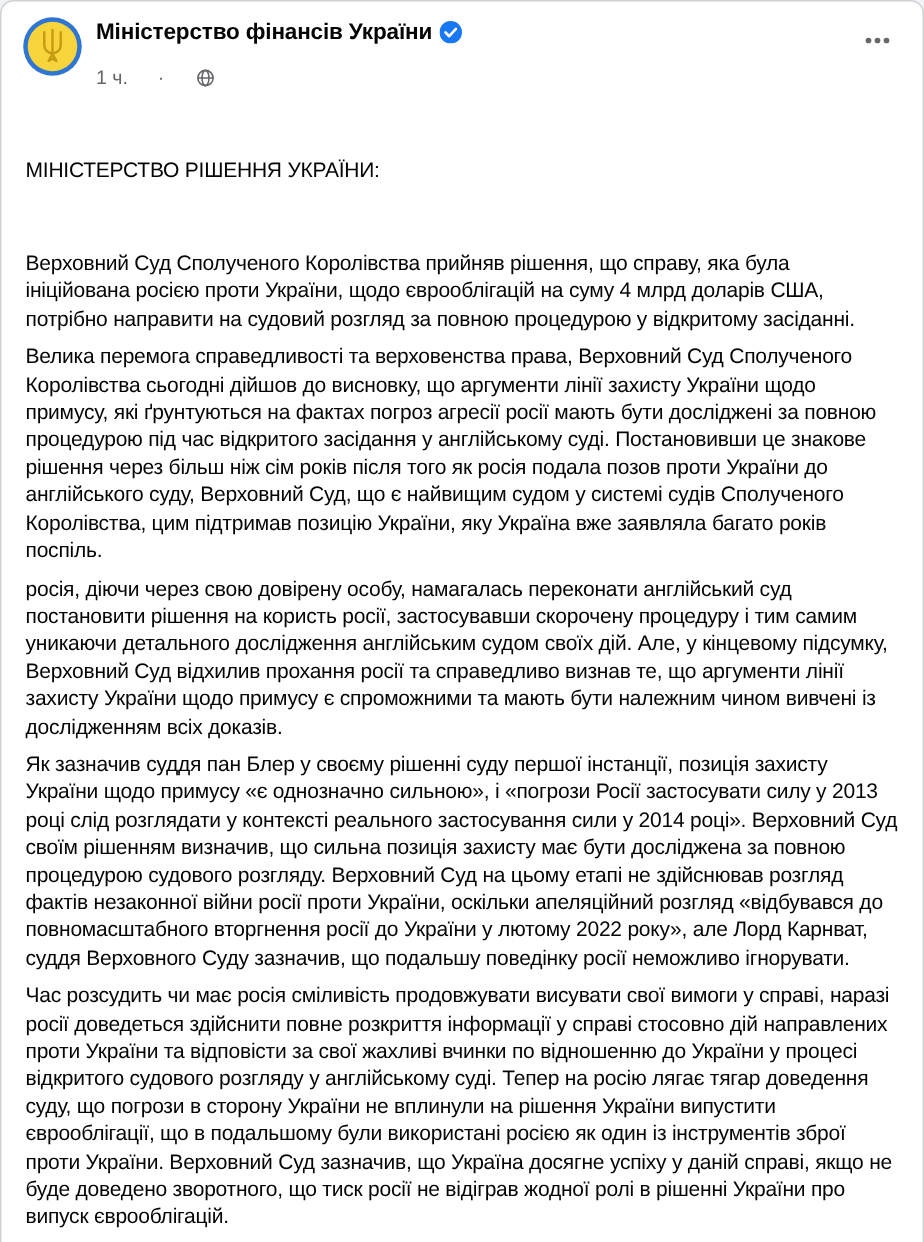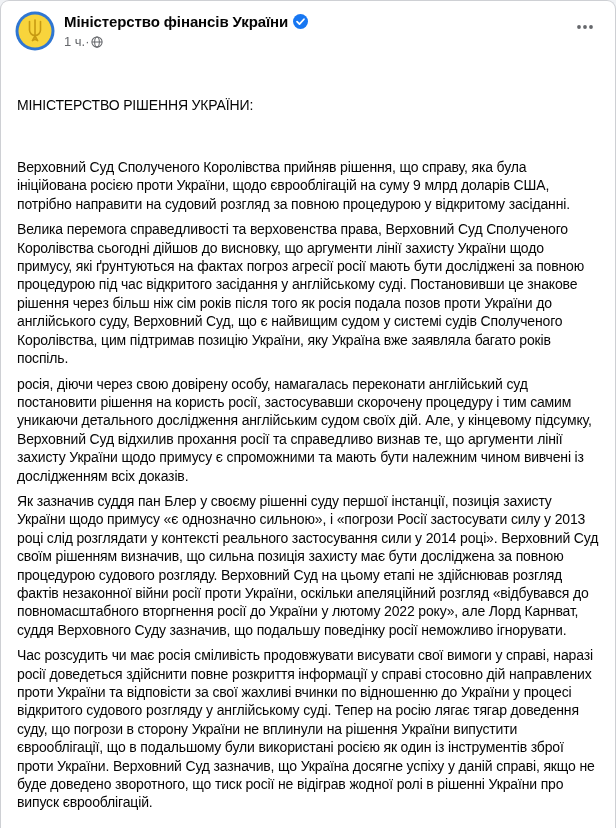--- a/index.html
+++ b/index.html
@@ -48,22 +48,22 @@
     font-weight: 700;
     color: #050505;
     letter-spacing: -0.1px;
     cursor: pointer;
     line-height: 19px;
   }
   .verified-badge { display: inline-flex; }
   .meta-row {
     display: flex;
     align-items: center;
-    gap: 0;
-    margin-top: 3px;
+    gap: 20px;
+    margin-top: 13px;
     font-size: 13px;
     color: #65676b;
     line-height: 15px;
   }
   .meta-row .timestamp { cursor: pointer; }
   .privacy-icon { display: inline-flex; margin-left: 1px; }
   .more-button {
     margin-left: auto;
     padding: 6px 4px;
     border: none;
@@ -136,21 +136,21 @@
         <circle cx="16" cy="10" r="1.9" fill="#65676b"></circle>
       </svg>
     </button>
 
   </div>
 
   <div class="post-body">
     <p class="post-title">
       <span>МІНІСТЕРСТВО РІШЕННЯ УКРАЇНИ:</span>
     </p>
-    <p>Верховний Суд Сполученого Королівства прийняв рішення, що справу, яка була ініційована росією проти України, щодо єврооблігацій на суму 9 млрд доларів США, потрібно направити на судовий розгляд за повною процедурою у відкритому засіданні.</p>
+    <p>Верховний Суд Сполученого Королівства прийняв рішення, що справу, яка була ініційована росією проти України, щодо єврооблігацій на суму 4 млрд доларів США, потрібно направити на судовий розгляд за повною процедурою у відкритому засіданні.</p>
     <p>Велика перемога справедливості та верховенства права, Верховний Суд Сполученого Королівства сьогодні дійшов до висновку, що аргументи лінії захисту України щодо примусу, які ґрунтуються на фактах погроз агресії росії мають бути досліджені за повною процедурою під час відкритого засідання у англійському суді. Постановивши це знакове рішення через більш ніж сім років після того як росія подала позов проти України до англійського суду, Верховний Суд, що є найвищим судом у системі судів Сполученого Королівства, цим підтримав позицію України, яку Україна вже заявляла багато років поспіль.</p>
     <p>росія, діючи через свою довірену особу, намагалась переконати англійський суд постановити рішення на користь росії, застосувавши скорочену процедуру і тим самим уникаючи детального дослідження англійським судом своїх дій. Але, у кінцевому підсумку, Верховний Суд відхилив прохання росії та справедливо визнав те, що аргументи лінії захисту України щодо примусу є спроможними та мають бути належним чином вивчені із дослідженням всіх доказів.</p>
     <p>Як зазначив суддя пан Блер у своєму рішенні суду першої інстанції, позиція захисту України щодо примусу «є однозначно сильною», і «погрози Росії застосувати силу у 2013 році слід розглядати у контексті реального застосування сили у 2014 році». Верховний Суд своїм рішенням визначив, що сильна позиція захисту має бути досліджена за повною процедурою судового розгляду. Верховний Суд на цьому етапі не здійснював розгляд фактів незаконної війни росії проти України, оскільки апеляційний розгляд «відбувався до повномасштабного вторгнення росії до України у лютому 2022 року», але Лорд Карнват, суддя Верховного Суду зазначив, що подальшу поведінку росії неможливо ігнорувати.</p>
     <p>Час розсудить чи має росія сміливість продовжувати висувати свої вимоги у справі, наразі росії доведеться здійснити повне розкриття інформації у справі стосовно дій направлених проти України та відповісти за свої жахливі вчинки по відношенню до України у процесі відкритого судового розгляду у англійському суді. Тепер на росію лягає тягар доведення суду, що погрози в сторону України не вплинули на рішення України випустити єврооблігації, що в подальшому були використані росією як один із інструментів зброї проти України. Верховний Суд зазначив, що Україна досягне успіху у даній справі, якщо не буде доведено зворотного, що тиск росії не відіграв жодної ролі в рішенні України про випуск єврооблігацій.</p>
 
   </div>
 
 </div>
 
 </body></html>

